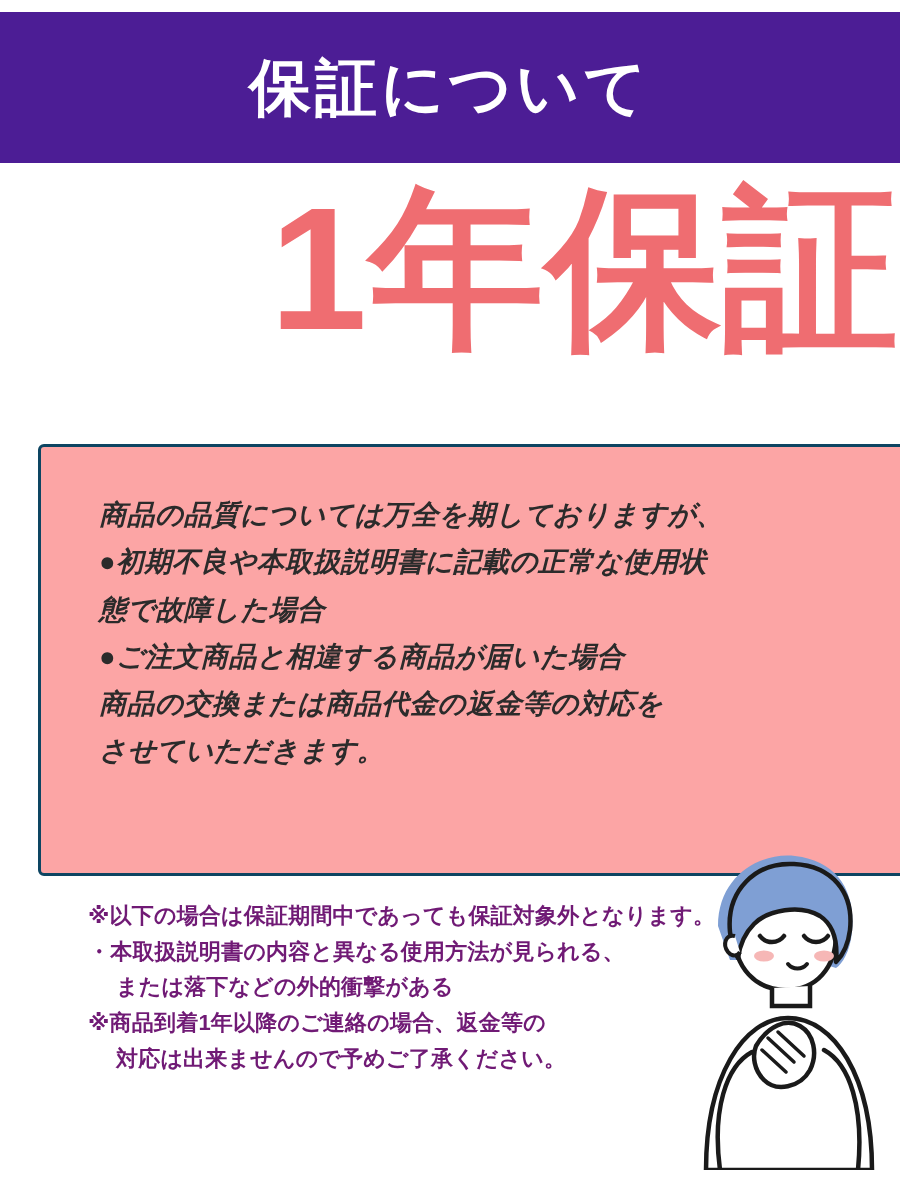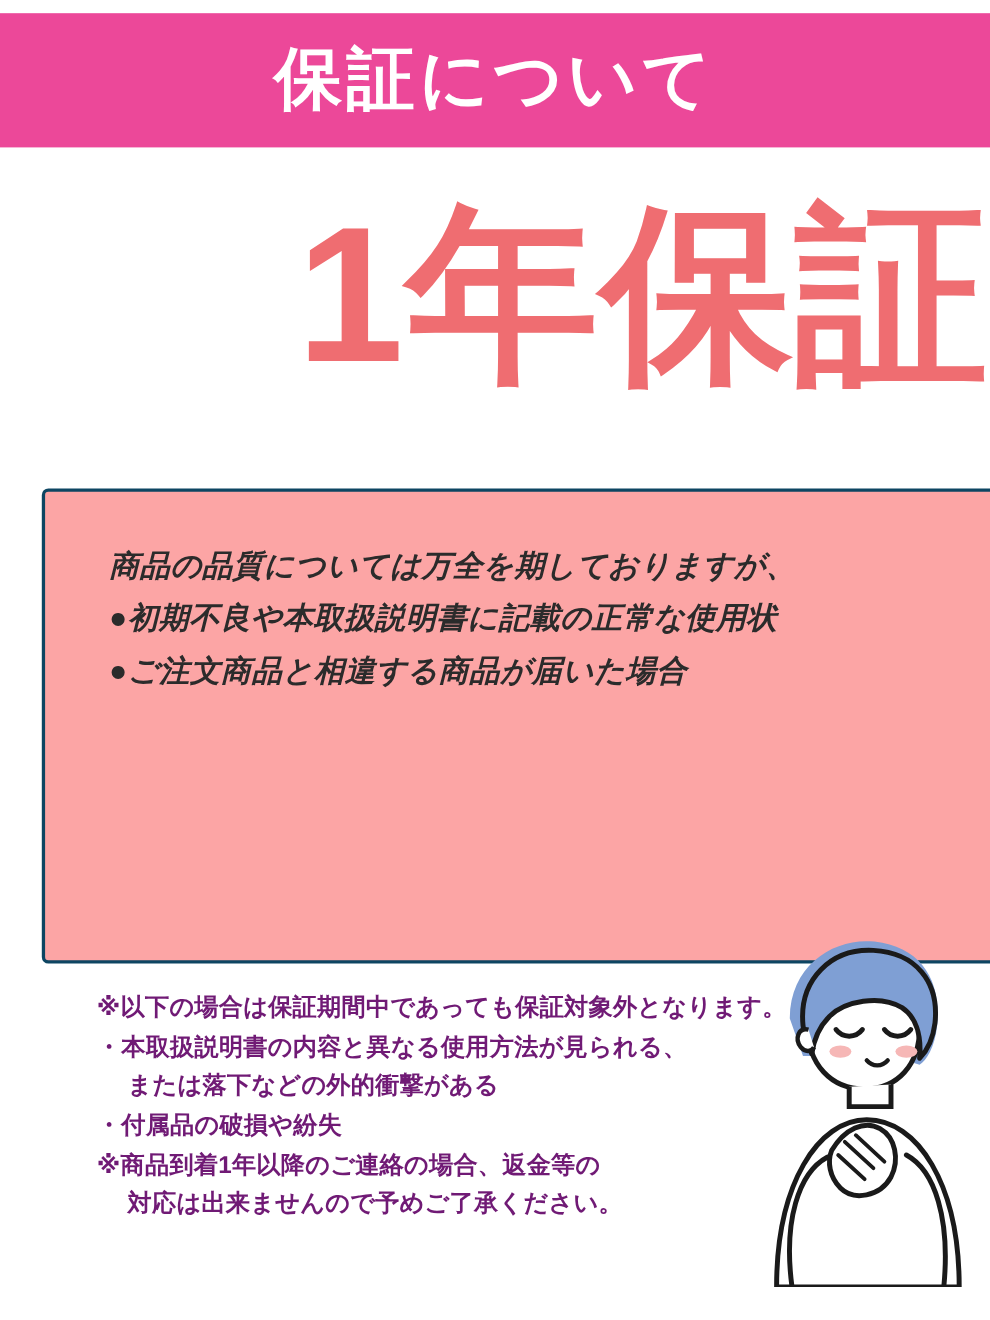--- a/index.html
+++ b/index.html
@@ -15,22 +15,22 @@
     color: #0d3b55;
     overflow: hidden;
   }
 
   
   .header-bar {
     position: absolute;
     left: 0;
     top: 12px;
     width: 900px;
-    height: 122px;
-    background: #ec4899;
+    height: 151px;
+    background: #4c1d95;
     display: flex;
     align-items: center;
     justify-content: center;
   }
   .header-title {
     color: #ffffff;
     font-size: 62px;
     font-weight: bold;
     letter-spacing: 4px;
     line-height: 1;
@@ -113,28 +113,30 @@
 
 <div class="header-bar">
   <div class="header-title">保証について</div>
 </div>
 
 <div class="headline">1年保証</div>
 
 <div class="notice-box">
   <div class="notice-line">商品の品質については万全を期しておりますが、</div>
   <div class="notice-line">●初期不良や本取扱説明書に記載の正常な使用状</div>
+  <div class="notice-line">態で故障した場合</div>
   <div class="notice-line">●ご注文商品と相違する商品が届いた場合</div>
+  <div class="notice-line">商品の交換または商品代金の返金等の対応を</div>
+  <div class="notice-line">させていただきます。</div>
 </div>
 
 <div class="fineprint">
   <div class="fine-line">※以下の場合は保証期間中であっても保証対象外となります。</div>
   <div class="fine-line">・本取扱説明書の内容と異なる使用方法が見られる、</div>
   <div class="fine-line indent">または落下などの外的衝撃がある</div>
-  <div class="fine-line">・付属品の破損や紛失</div>
   <div class="fine-line">※商品到着1年以降のご連絡の場合、返金等の</div>
   <div class="fine-line indent">対応は出来ませんので予めご了承ください。</div>
 </div>
 
 <div class="illustration">
   <svg viewBox="0 0 230 330" xmlns="http://www.w3.org/2000/svg">
 
     <path d="M58 86 C58 36 100 12 135 16 C178 21 196 52 192 92 C190 112 182 124 176 128 L150 120 L70 120 Z" fill="#7f9fd4"></path>
 
     <path d="M74 92 C74 56 96 38 126 38 C158 38 176 60 176 94 C176 128 156 150 126 150 C96 150 74 128 74 92 Z" fill="#ffffff" stroke="#1a1a1a" stroke-width="4.5" stroke-linejoin="round"></path>

